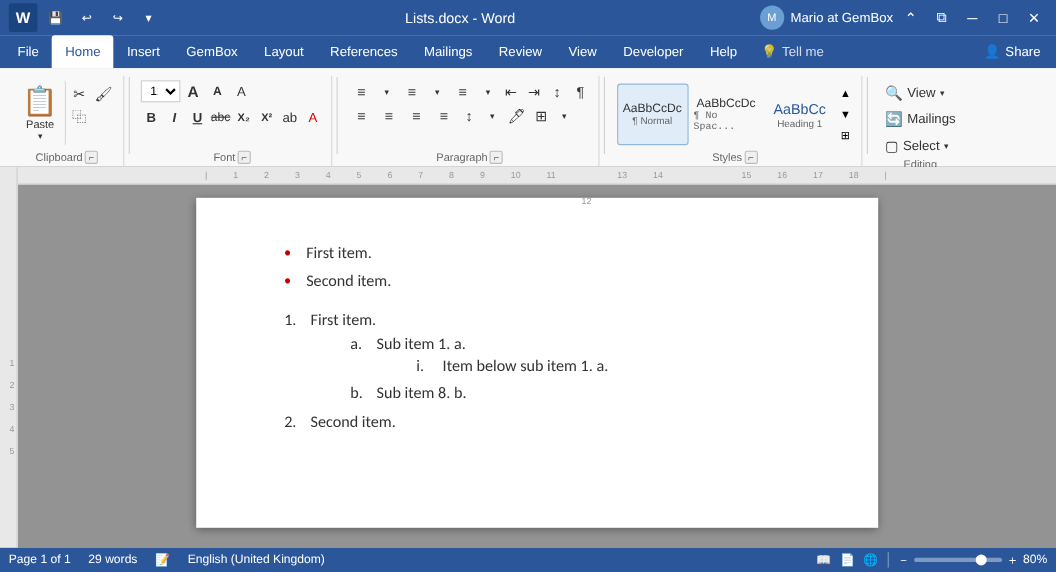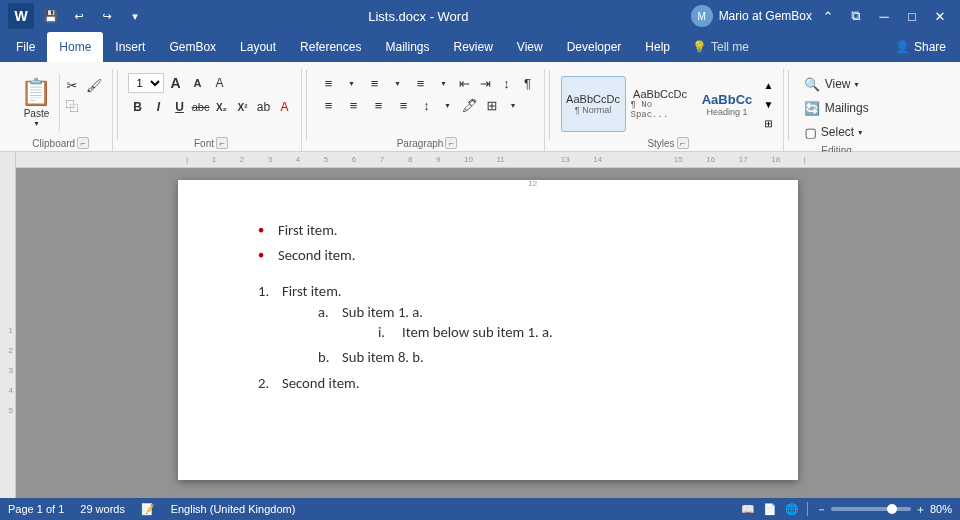--- a/index.html
+++ b/index.html
@@ -336,21 +336,21 @@
           <span style="font-size:11px;color:#333;">AaBbCcDc</span>
           <span style="font-size:9px;color:#666;">¶ Normal</span>
         </div>
 
         <div class="style-item">
           <span style="font-size:11px;color:#333;">AaBbCcDc</span>
           <span style="font-size:9px;color:#666;font-family:Liberation Mono, monospace;">¶ No Spac...</span>
         </div>
 
         <div class="style-item">
-          <span style="font-size:13px;color:#2b579a;font-weight:bold;">AaBbCc</span>
+          <span style="font-size:13px;color:#2b579a;font-weight:normal;">AaBbCc</span>
           <span style="font-size:9px;color:#666;">Heading 1</span>
         </div>
       </div>
       <div class="gallery-scroll">
         <div class="gallery-arrow">▲</div>
         <div class="gallery-arrow">▼</div>
         <div class="gallery-arrow">⊞</div>
       </div>
     </div>
     <div class="ribbon-group-label group-label-area">

